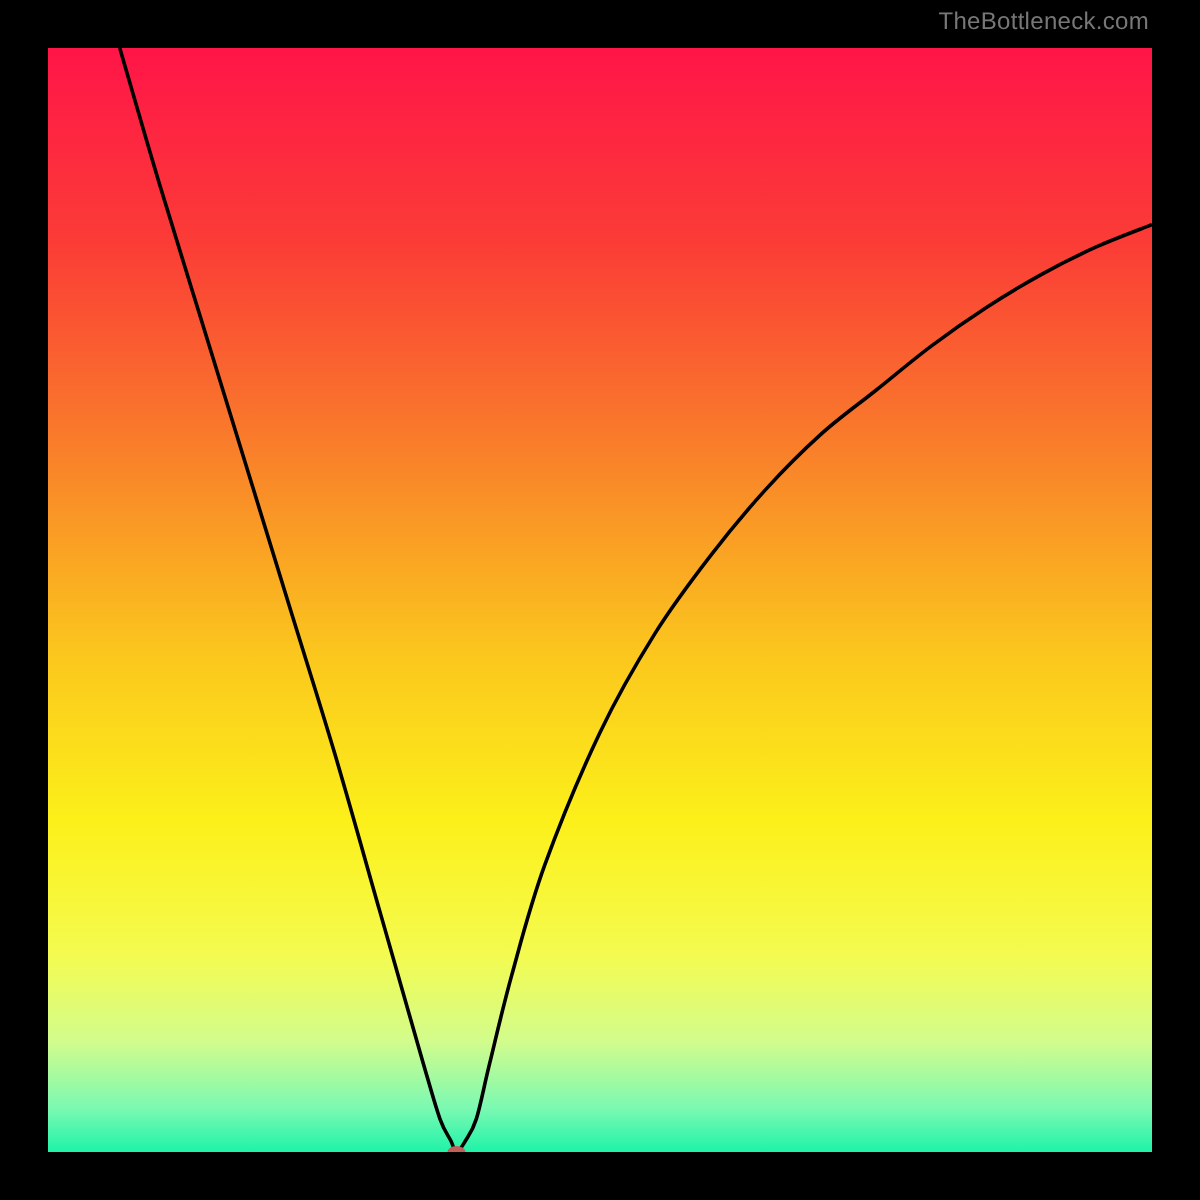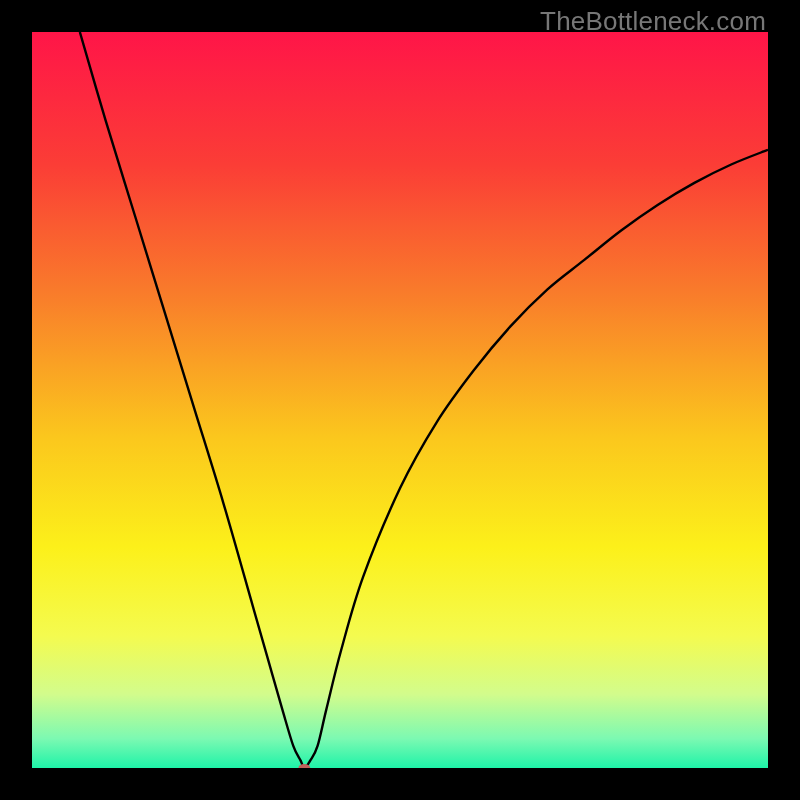--- a/index.html
+++ b/index.html
@@ -30,21 +30,21 @@
     left: 0;
     top: 0;
     width: 100%;
     height: 100%;
   }
   .watermark {
     position: absolute;
     top: 6px;
     right: 34px;
     color: #777;
-    font-size: 26px;
+    font-size: 16px;
     font-weight: 500;
     letter-spacing: 0.2px;
   }
 </style>
 </head>
 <body>
 
 <div class="plot-area">
   <svg class="gradient-bg" viewBox="0 0 736 736" preserveAspectRatio="none">
     <defs>

